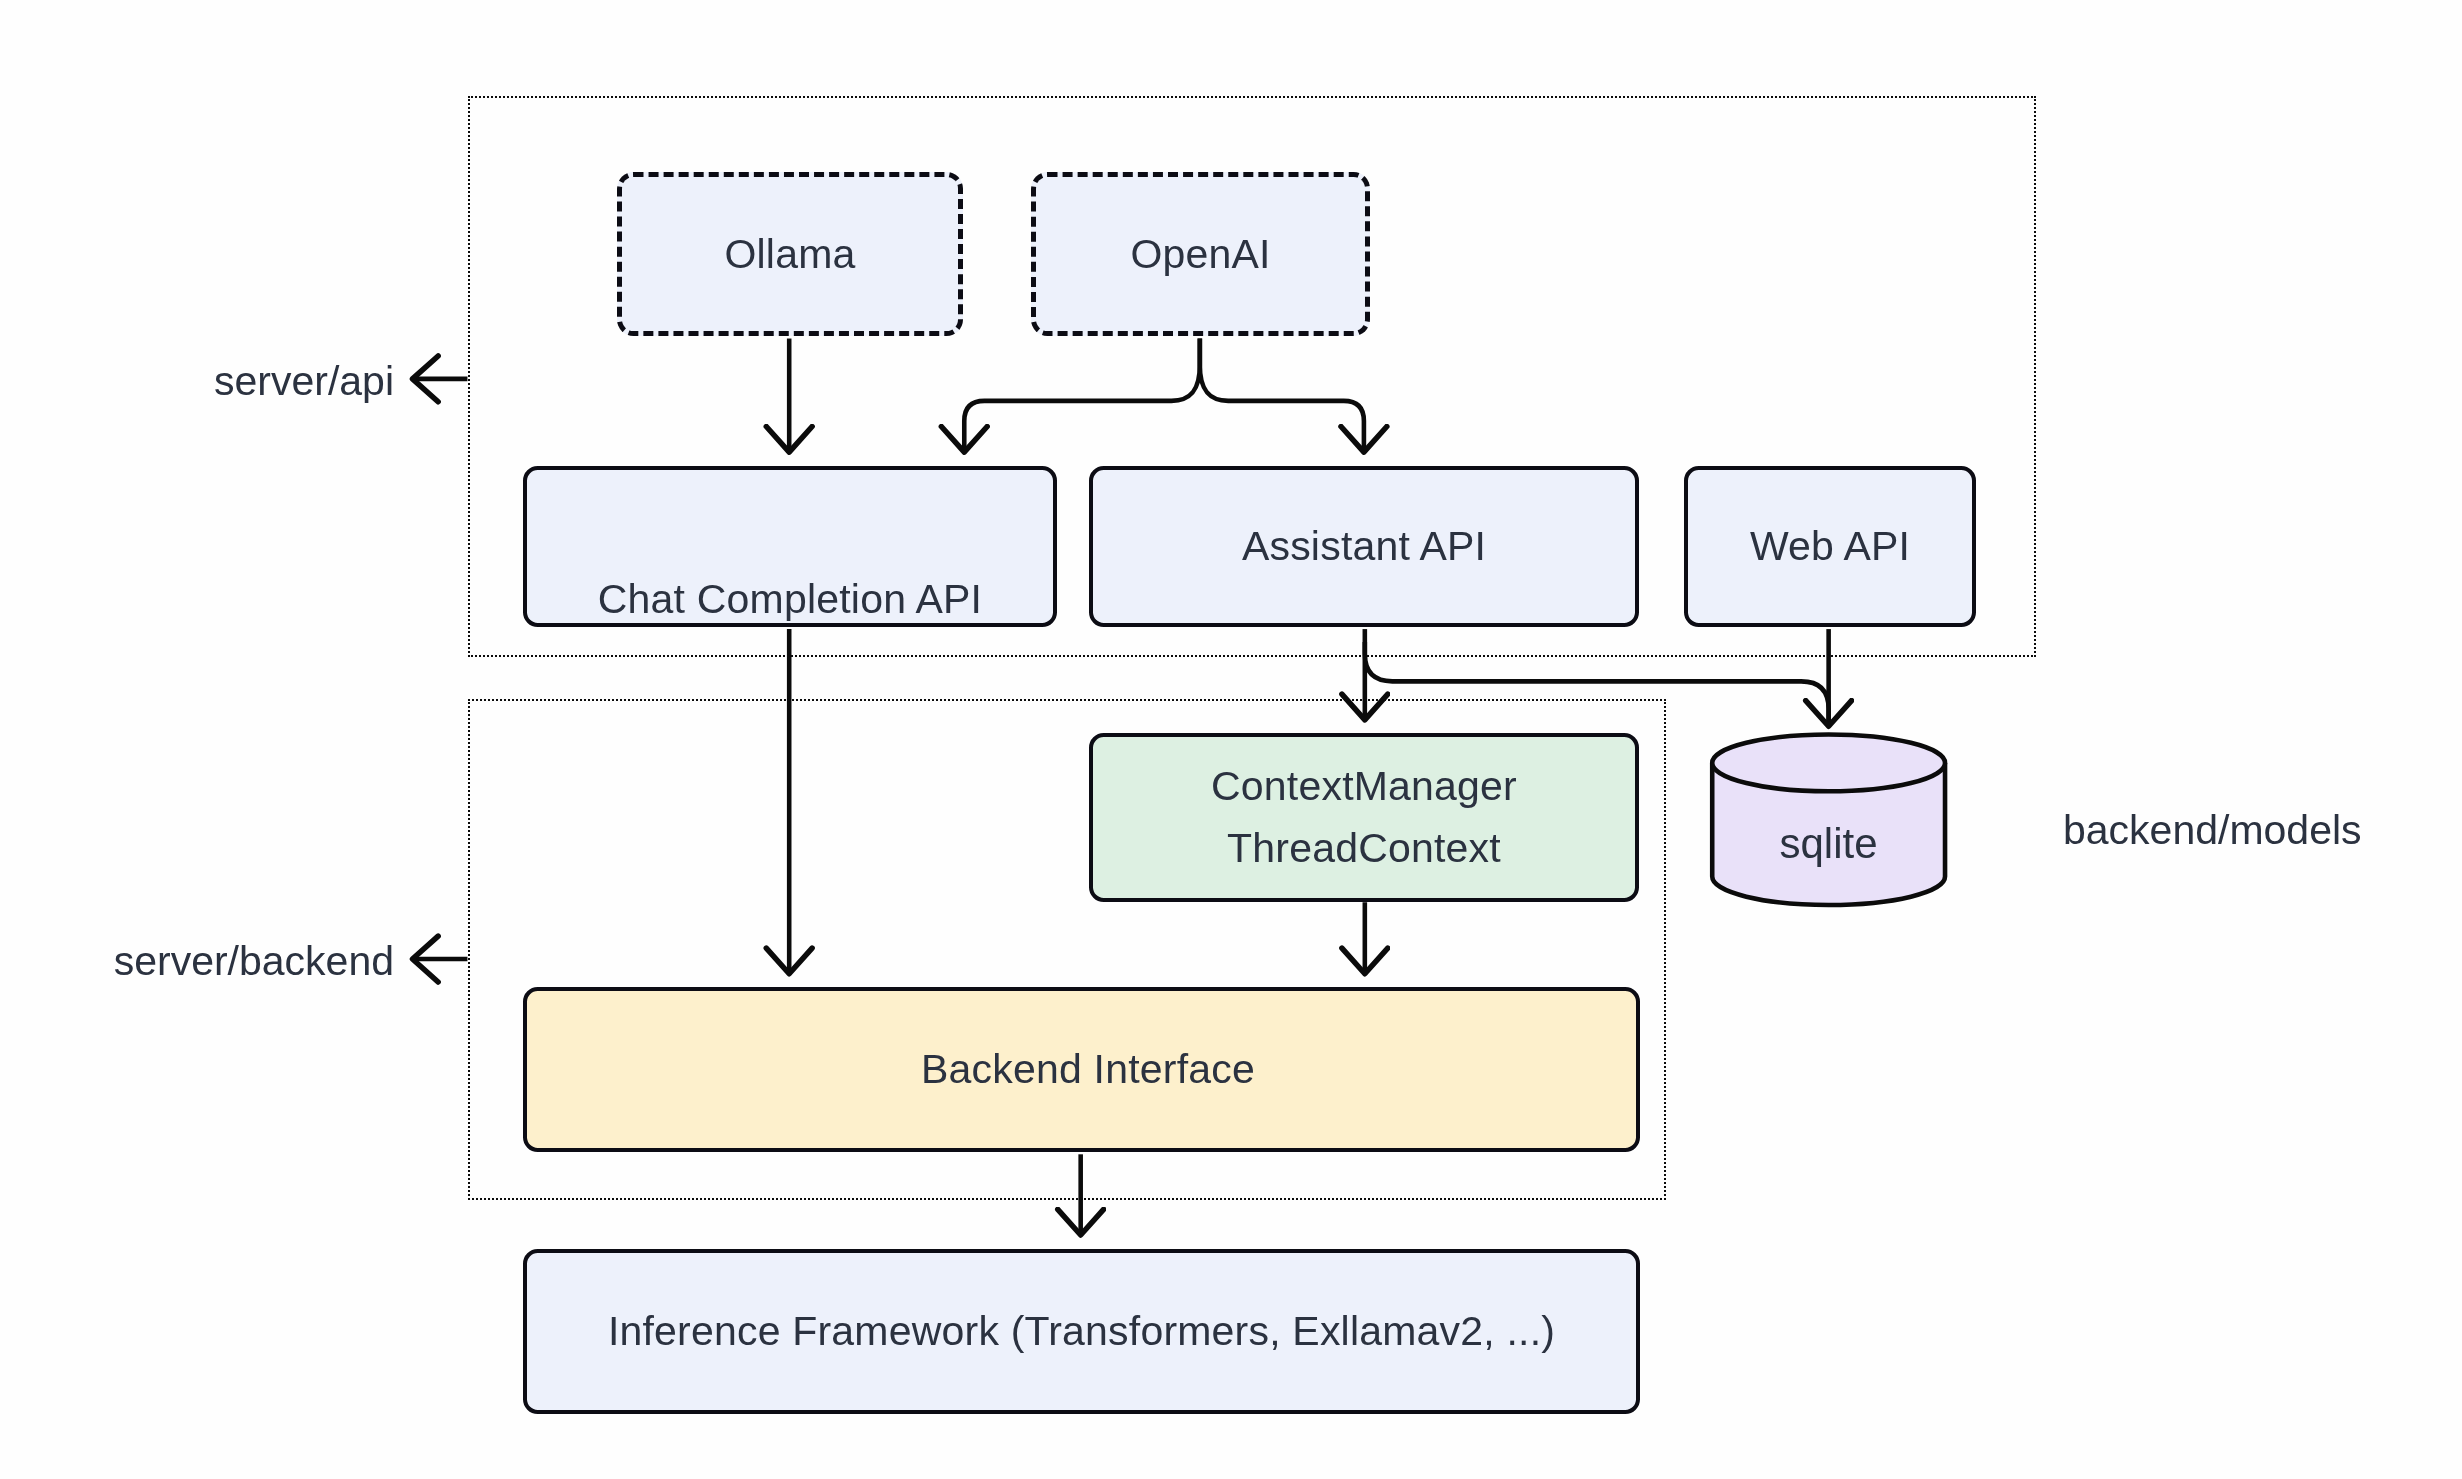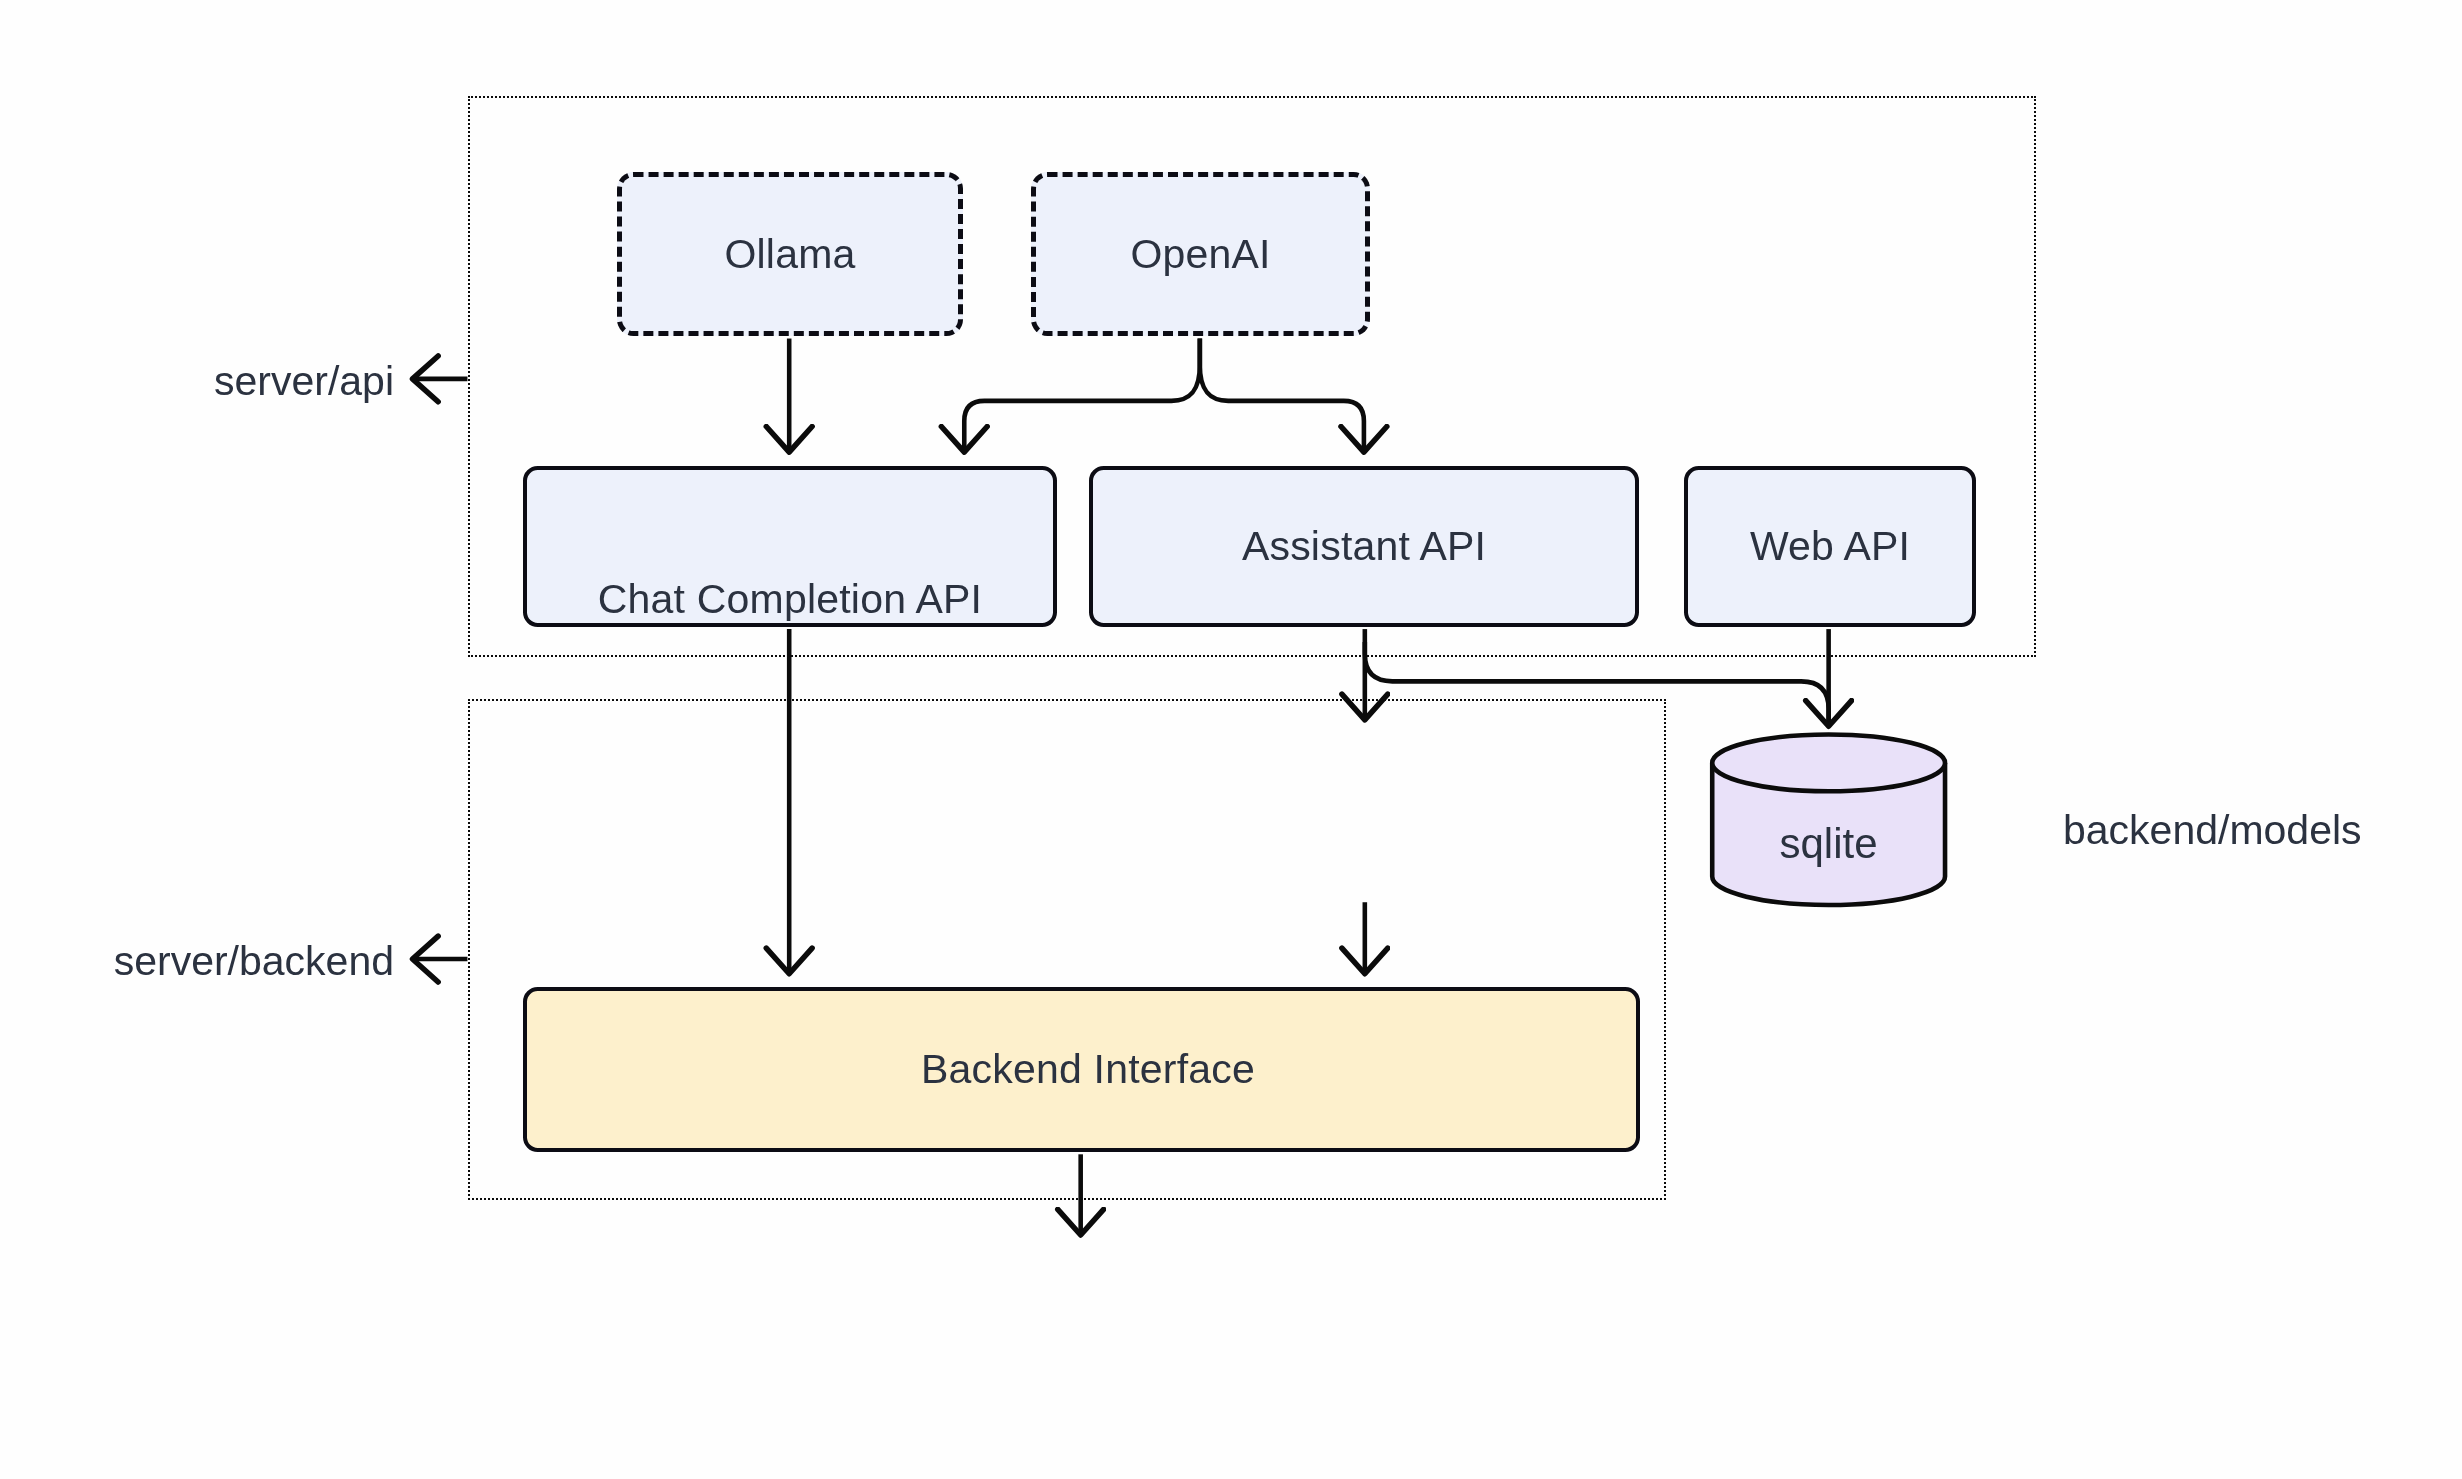--- a/index.html
+++ b/index.html
@@ -125,25 +125,34 @@
   </div>
 
   <div class="node fill-blue" style="left:1089px; top:466px; width:550px; height:161px;">
     <span>Assistant API</span>
   </div>
 
   <div class="node fill-blue" style="left:1684px; top:466px; width:292px; height:161px;">
     <span>Web API</span>
   </div>
 
+  <div class="node fill-green two-line" style="left:1089px; top:733px; width:550px; height:169px;">
+    <div>
+      <div>ContextManager</div>
+      <div>ThreadContext</div>
+    </div>
+  </div>
 
   <div class="node fill-yellow" style="left:523px; top:987px; width:1117px; height:165px;">
     <span>Backend Interface</span>
   </div>
 
+  <div class="node fill-blue" style="left:523px; top:1249px; width:1117px; height:165px;">
+    <span>Inference Framework (Transformers, Exllamav2, ...)</span>
+  </div>
 
   <div class="cyl-label" style="left:1712px; top:807px; width:233px; height:73px;">
     <span>sqlite</span>
   </div>
 
   <div class="side-label align-right" style="left:119px; top:358px; width:275px;">
     <span>server/api</span>
   </div>
 
   <div class="side-label align-right" style="left:69px; top:938px; width:325px;">

